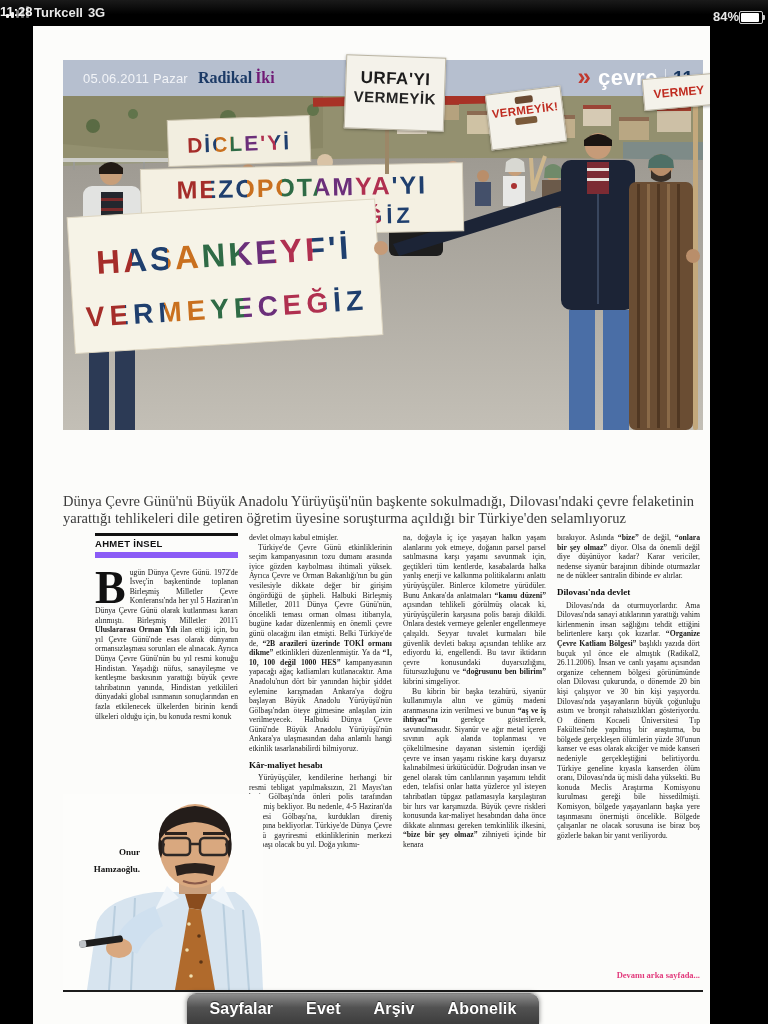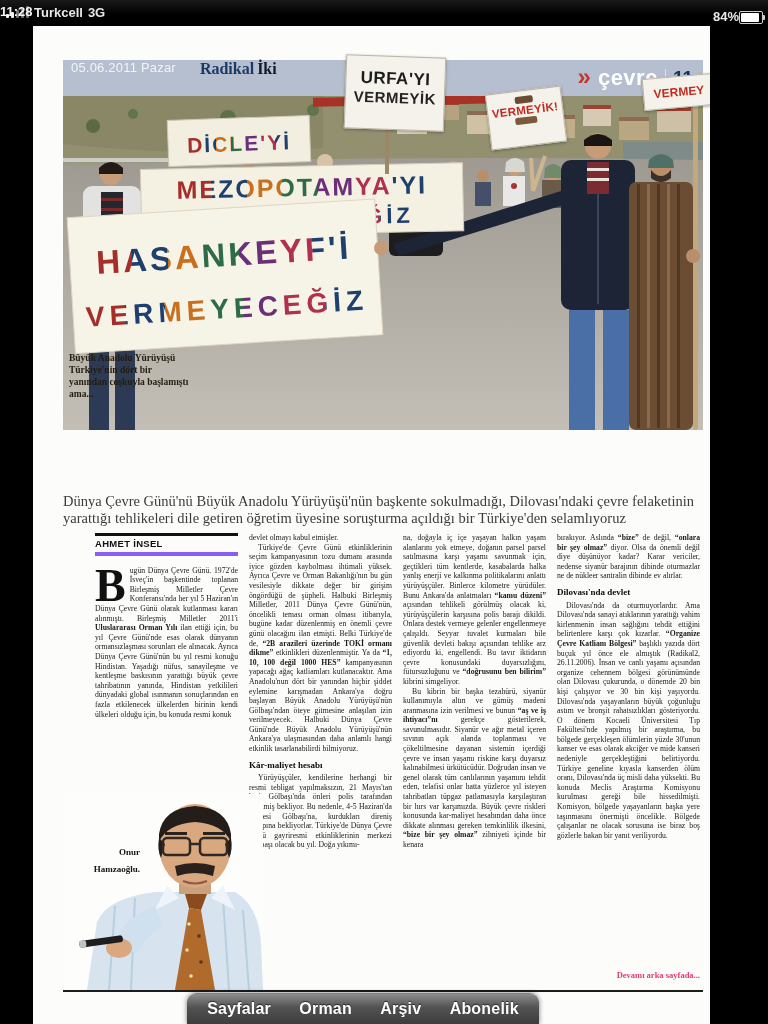--- a/index.html
+++ b/index.html
@@ -18,24 +18,24 @@
   .batt{width:22px;height:11px;border:1px solid #cfcfcf;border-radius:2px;position:relative;}
   .batt::before{content:"";position:absolute;left:1px;top:1px;bottom:1px;width:80%;background:#fff;border-radius:1px;}
   .batt::after{content:"";position:absolute;right:-3px;top:3px;width:2px;height:5px;background:#cfcfcf;border-radius:0 1px 1px 0;}
 
   
   .page{position:absolute;left:33px;top:26px;width:677px;height:998px;background:#fcfcfa;overflow:hidden;
         box-shadow:0 0 6px rgba(0,0,0,.6);}
 
   
   .masthead{position:absolute;left:30px;top:34px;width:640px;height:36px;background:#b6bfcf;z-index:1;}
-  .mh-left{position:absolute;left:8px;top:0;height:36px;display:flex;align-items:flex-start;gap:24px;}
+  .mh-left{position:absolute;left:20px;top:0;height:36px;display:flex;align-items:center;gap:10px;}
   .mh-date{color:#f2f4f8;font-size:13px;letter-spacing:.2px;}
   .mh-logo{font-family:"Liberation Serif",serif;font-weight:bold;font-size:16px;color:#1c3a66;}
-  .mh-logo b{color:#0f172a;font-weight:900;margin-left:3px;}
+  .mh-logo b{color:#701a75;font-weight:900;margin-left:3px;}
   .mh-right{position:absolute;right:10px;top:0;height:36px;display:flex;align-items:center;gap:7px;}
   .chev{color:#c0392f;font-size:24px;font-weight:900;line-height:1;margin-top:-3px;}
   .section{color:#fff;font-size:22px;font-weight:bold;letter-spacing:.5px;}
   .mh-sep{width:1px;height:18px;background:#dfe4ec;}
   .pagenum{color:#16355e;font-size:19px;font-weight:900;}
 
   
   .photo{position:absolute;left:30px;top:70px;width:640px;height:334px;z-index:1;background:#9a9a80;}
   .photo-caption{position:absolute;left:6px;top:256px;width:122px;z-index:5;
                  font-family:"Liberation Serif",serif;font-weight:bold;font-size:9.5px;line-height:12px;color:#241c10;}
@@ -60,21 +60,21 @@
               font-family:"Liberation Serif",serif;font-size:14.5px;line-height:17.5px;color:#3b3b3b;}
 
   
   .col{position:absolute;top:507px;width:143px;height:462px;overflow:hidden;z-index:1;
        font-family:"Liberation Serif",serif;font-size:7.7px;line-height:9.6px;color:#191919;text-align:justify;}
   .col p{margin:0;}
   .col p.ind{text-indent:9px;}
   .col b{font-weight:bold;}
   .col h4{margin:7px 0 3px;font-size:9px;color:#0c0c0c;font-family:"Liberation Serif",serif;}
   .c1{left:62px;} .c2{left:216px;} .c3{left:370px;} .c4{left:524px;}
-  .byline{border-top:3px solid #111;border-bottom:4px solid #8b5cf6;padding:3px 0 3px;margin-bottom:10px;
+  .byline{border-top:3px solid #111;border-bottom:6px solid #8b5cf6;padding:3px 0 3px;margin-bottom:10px;
           font-family:"Liberation Sans",sans-serif;font-weight:bold;font-size:9.5px;letter-spacing:.3px;color:#111;text-align:left;}
   .dropcap{float:left;font:700 46px/37px "Liberation Serif",serif;color:#111;padding:1px 4px 0 0;}
 
   
   .portrait{position:absolute;left:30px;top:768px;width:200px;height:196px;z-index:1;}
   .portrait-caption{position:absolute;left:55px;top:818px;width:52px;z-index:2;text-align:right;
                     font-family:"Liberation Serif",serif;font-weight:bold;font-size:9px;line-height:17px;color:#141414;}
 
   .bottom-rule{position:absolute;left:30px;top:964px;width:640px;height:2px;background:#1c1c1c;z-index:3;}
   .continuation{position:absolute;left:524px;top:944px;width:143px;z-index:2;text-align:right;
@@ -287,21 +287,20 @@
         <text x="239" y="129" text-anchor="middle" font-family="Liberation Sans, sans-serif" font-weight="bold" font-size="22" letter-spacing="4" fill="url(#patch)">VERMEYECEĞİZ</text>
       </g>
 
       <g transform="rotate(-3.5 165 180)">
         <rect x="8" y="112" width="308" height="136" fill="#f6f3e7" stroke="#ded6c2"></rect>
         <text x="162" y="170" text-anchor="middle" font-family="Liberation Sans, sans-serif" font-weight="bold" font-size="33" letter-spacing="3" fill="url(#patch)">HASANKEYF'İ</text>
         <text x="162" y="222" text-anchor="middle" font-family="Liberation Sans, sans-serif" font-weight="bold" font-size="28" letter-spacing="5" fill="url(#patch)">VERMEYECEĞİZ</text>
       </g>
       <circle cx="318" cy="152" r="7" fill="#c69b78"></circle>
     </svg>
-    <div class="photo-caption">Büyük Anadolu Yürüyüşü Türkiye'nin dört bir yanından coşkuyla başlamıştı ama...</div>
   </div>
 
   <div class="sign-stick"></div>
   <div class="sign sign-urfa">
     <div class="l1">URFA'YI</div>
     <div class="l2">VERMEYİK</div>
   </div>
   <div class="sign sign-vermeyik">
     <span class="pic"></span>
     <div class="txt">VERMEYİK!</div>
@@ -375,16 +374,16 @@
     </svg>
   </div>
   <div class="portrait-caption">Onur Hamzaoğlu.</div>
 
   <div class="continuation">Devamı arka sayfada...</div>
   <div class="bottom-rule"></div>
 </div>
 
 <div class="toolbar">
   <div class="tb-btn">Sayfalar</div>
-  <div class="tb-btn">Orman</div>
+  <div class="tb-btn">Evet</div>
   <div class="tb-btn">Arşiv</div>
   <div class="tb-btn">Abonelik</div>
 </div>
 
 </body></html>

